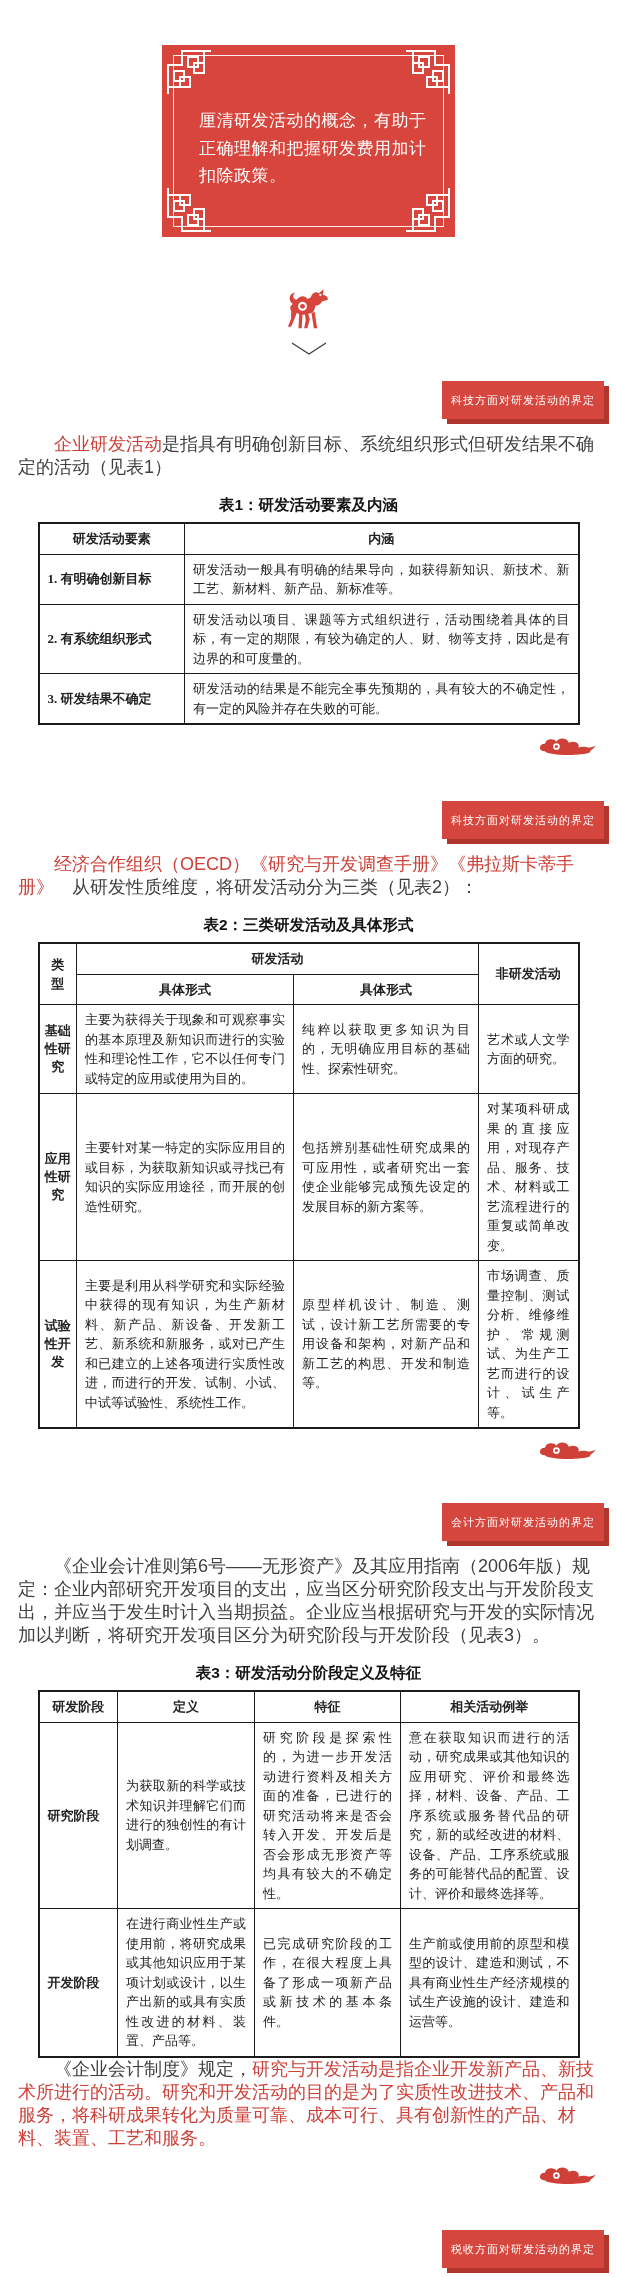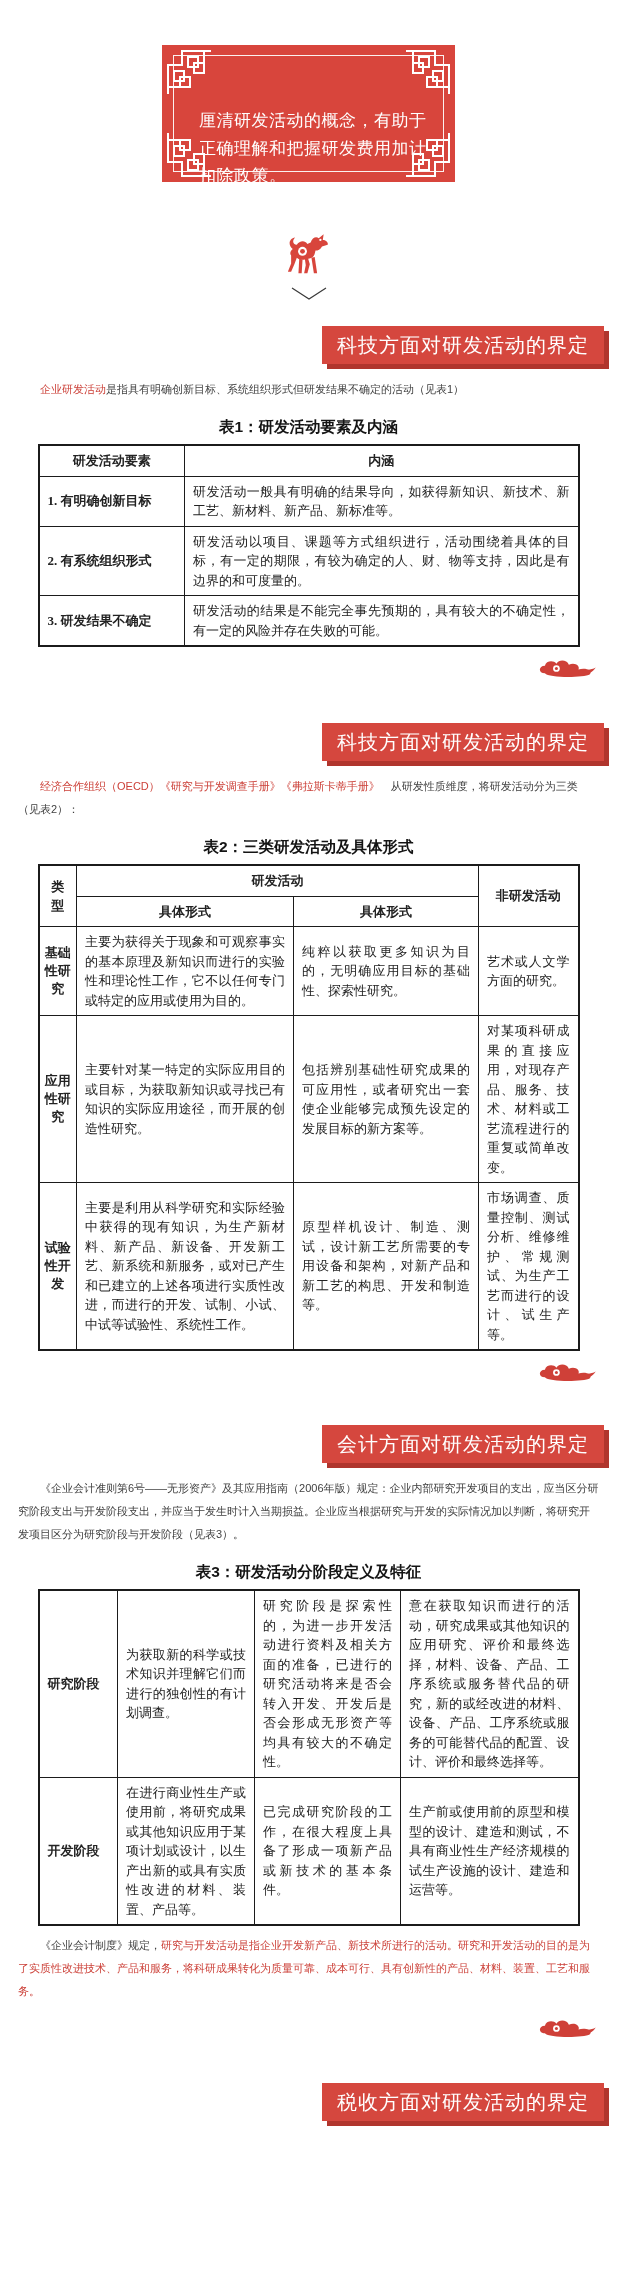--- a/index.html
+++ b/index.html
@@ -1,39 +1,39 @@
 <!DOCTYPE html>
 <html><head>
 <meta charset="utf-8">
 <style>
   * { box-sizing: border-box; }
   body { margin:0; background:#ffffff; font-family:"Liberation Sans","DejaVu Sans",sans-serif; }
   .page { width:617px; margin:0 auto; background:#fff; padding-bottom:34px; overflow:hidden; }
 
   
-  .hero { width:293px; height:137px; background:#d8453c; margin:45px auto 0; position:relative; }
+  .hero { width:293px; height:192px; background:#d8453c; margin:45px auto 0; position:relative; }
   .hero-border { position:absolute; top:10px; bottom:10px; left:11px; right:11px;
                  border:1.5px solid rgba(255,255,255,.92); }
   .corner { position:absolute; width:46px; height:46px; }
   .corner.tl{ top:3px; left:3px; } .corner.tr{ top:3px; right:3px; transform:scaleX(-1); }
   .corner.bl{ bottom:3px; left:3px; transform:scaleY(-1); } .corner.br{ bottom:3px; right:3px; transform:scale(-1,-1); }
   .hero-text { position:absolute; left:37px; right:24px; top:62px; margin:0;
                color:#fff; font-size:17px; line-height:27.5px; letter-spacing:.5px; }
 
   
   .horse-wrap { text-align:center; margin-top:48px; height:54px; }
   .chevron-wrap { text-align:center; margin-top:2px; height:16px; }
 
   
   .badge-row { display:flex; justify-content:flex-end; padding-right:13px; }
-  .badge { background:#d5473e; color:#fff; font-size:20px; line-height:38px;
-           padding:0 15px; letter-spacing:1px; box-shadow:5px 5px 0 #b0352d; }
-
-  
-  .para { margin:14px 18px 0; font-size:11px; line-height:23px; color:#3f3f3f; text-indent:2em; }
+  .badge { background:#d5473e; color:#fff; font-size:11px; line-height:38px;
+           padding:0 9px; letter-spacing:1px; box-shadow:5px 5px 0 #b0352d; }
+
+  
+  .para { margin:14px 18px 0; font-size:18px; line-height:23px; color:#3f3f3f; text-indent:2em; }
   .red { color:#cc4038; }
 
   
   .tbl-title { margin:16px 0 6px; text-align:center; font-size:15.5px; color:#141414; font-weight:bold;
                font-family:"Liberation Sans","DejaVu Sans",sans-serif; }
   table { border-collapse:collapse; margin:0 auto; width:542px; table-layout:fixed;
           font-family:"Liberation Serif","DejaVu Serif",serif; font-size:13px; color:#232323;
           border:2px solid #1b1b1b; }
   th, td { border:1px solid #1b1b1b; padding:5px 8px; line-height:19.5px; vertical-align:middle; }
   th { font-weight:bold; text-align:center; }
@@ -217,35 +217,41 @@
     <p class="para">《企业会计准则第6号——无形资产》及其应用指南（2006年版）规定：企业内部研究开发项目的支出，应当区分研究阶段支出与开发阶段支出，并应当于发生时计入当期损益。企业应当根据研究与开发的实际情况加以判断，将研究开发项目区分为研究阶段与开发阶段（见表3）。</p>
     <h3 class="tbl-title">表3：研发活动分阶段定义及特征</h3>
     <table>
       <colgroup>
           <col style="width:79px">
           <col style="width:137px">
           <col style="width:146px">
           <col>
         </colgroup>
       <tbody>
+          <tr>
+        <th>研发阶段</th>
+        <th>定义</th>
+        <th>特征</th>
+        <th>相关活动例举</th>
+      </tr>
       <tr>
         <td class="stage">研究阶段</td>
         <td class="justify">为获取新的科学或技术知识并理解它们而进行的独创性的有计划调查。</td>
         <td class="justify">研究阶段是探索性的，为进一步开发活动进行资料及相关方面的准备，已进行的研究活动将来是否会转入开发、开发后是否会形成无形资产等均具有较大的不确定性。</td>
         <td class="justify">意在获取知识而进行的活动，研究成果或其他知识的应用研究、评价和最终选择，材料、设备、产品、工序系统或服务替代品的研究，新的或经改进的材料、设备、产品、工序系统或服务的可能替代品的配置、设计、评价和最终选择等。</td>
       </tr>
       <tr>
         <td class="stage">开发阶段</td>
         <td class="justify">在进行商业性生产或使用前，将研究成果或其他知识应用于某项计划或设计，以生产出新的或具有实质性改进的材料、装置、产品等。</td>
         <td class="justify">已完成研究阶段的工作，在很大程度上具备了形成一项新产品或新技术的基本条件。</td>
         <td class="justify">生产前或使用前的原型和模型的设计、建造和测试，不具有商业性生产经济规模的试生产设施的设计、建造和运营等。</td>
       </tr>
     </tbody>
       </table>
-    <p class="para" style="margin-top:8px;"><span>《企业会计制度》规定，</span><span class="red">研究与开发活动是指企业开发新产品、新技术所进行的活动。研究和开发活动的目的是为了实质性改进技术、产品和服务，将科研成果转化为质量可靠、成本可行、具有创新性的产品、材料、装置、工艺和服务。</span></p>
+    <p class="para" style="margin-top:0;"><span>《企业会计制度》规定，</span><span class="red">研究与开发活动是指企业开发新产品、新技术所进行的活动。研究和开发活动的目的是为了实质性改进技术、产品和服务，将科研成果转化为质量可靠、成本可行、具有创新性的产品、材料、装置、工艺和服务。</span></p>
     <div class="cloud-row" style="margin-top:14px;">
       <svg width="62" height="23" viewBox="0 0 64 24">
         <path d="M10 17 C3 17 3 9 10 9 C11 4 19 3 22 7 C25 2 33 3 35 8 C41 5 47 9 45 13 C53 11 60 14 57 18 C50 22 14 22 10 17 Z" fill="#cf4038"></path>
         <path d="M45 15 C52 13 58 14 63 11 C59 18 51 19 45 18 Z" fill="#cf4038"></path>
         <circle cx="22" cy="12" r="3.5" fill="#ffffff"></circle>
           <circle cx="22" cy="12" r="1.6" fill="#cf4038"></circle>
       </svg>
     </div>
   </section>
 

